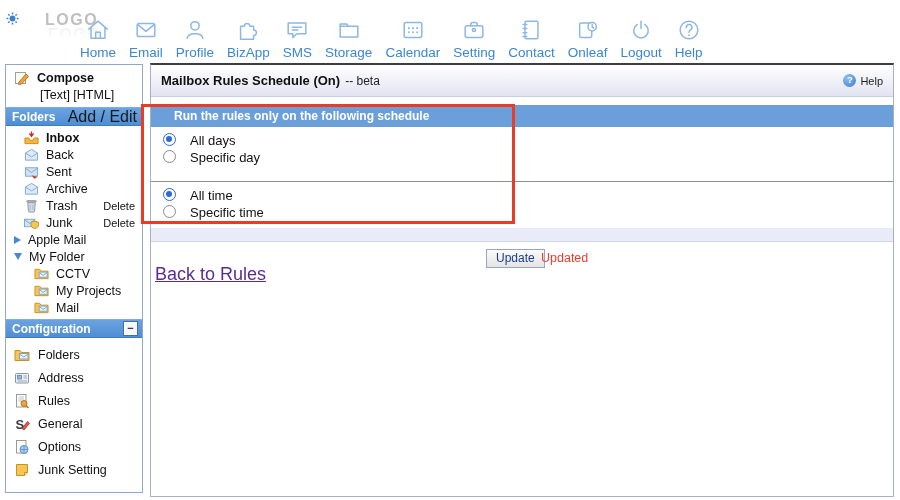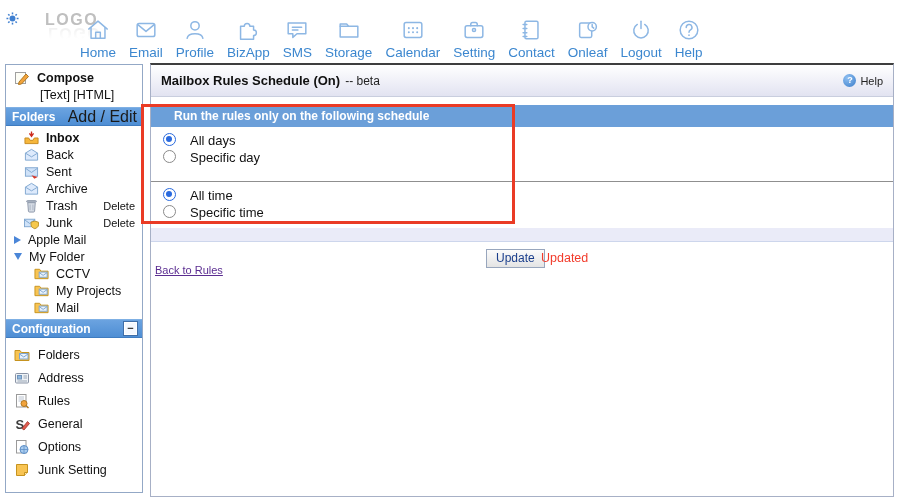--- a/index.html
+++ b/index.html
@@ -74,21 +74,21 @@
   .radio.selected::after { content:""; position:absolute; left:2px; top:2px; width:6px; height:6px;
     border-radius:50%; background:#2a6ade; }
   .opt-label { font-size:13px; color:#111; }
   .band-gap { height:2px; background:#fff; }
   .band { height:14px; background:#eaebf8; border-bottom:1px solid #cdd6ec; }
   .main-body { position:relative; height:230px; background:#fff; }
   .update-btn { position:absolute; left:335px; top:7px; font-family:"Liberation Sans",sans-serif;
     font-size:12px; color:#1a3e8c; background:linear-gradient(#fbfbfb,#e4e4e4);
     border:1px solid #98a6bd; padding:1px 9px 2px; cursor:pointer; }
   .updated { position:absolute; left:390px; top:9px; font-size:12.5px; color:#f23b2b; }
-  .back-link { position:absolute; left:4px; top:22px; font-size:11px; color:#5b2d91;
+  .back-link { position:absolute; left:4px; top:22px; font-size:18px; color:#5b2d91;
     text-decoration:underline; cursor:pointer; }
 
   
   .highlight-rect { position:absolute; left:141px; top:104px; width:374px; height:120px;
     border:3px solid #ea3b25; z-index:50; pointer-events:none; }
 
   .sb-svg { flex:0 0 auto; }
 </style>
 </head>
 <body>

